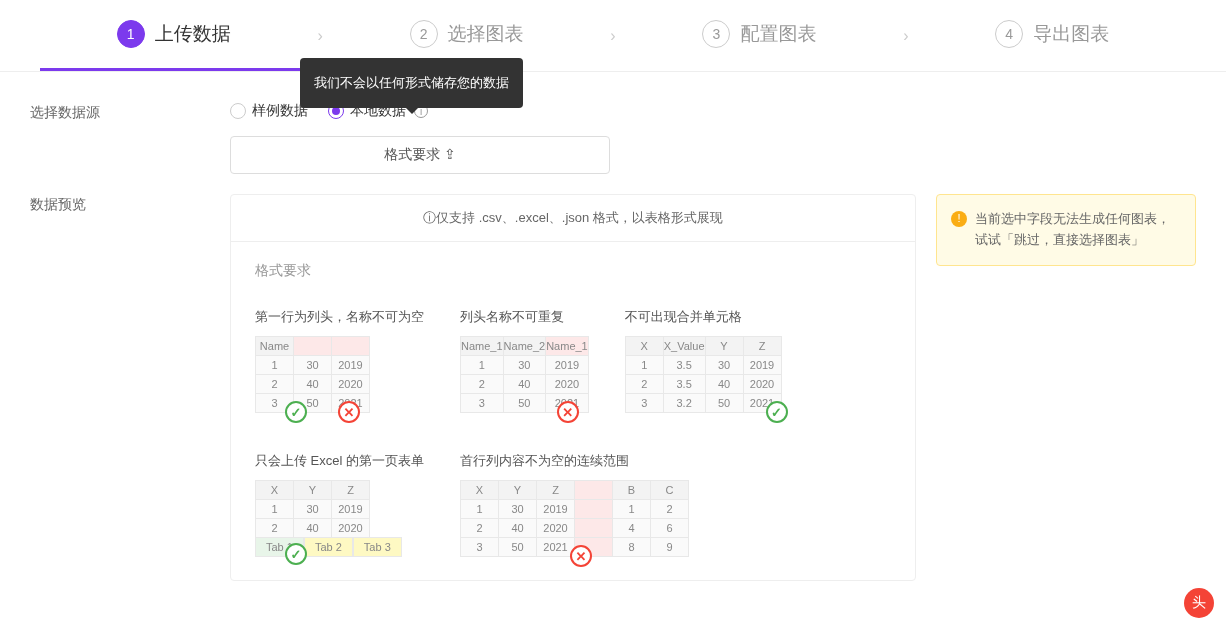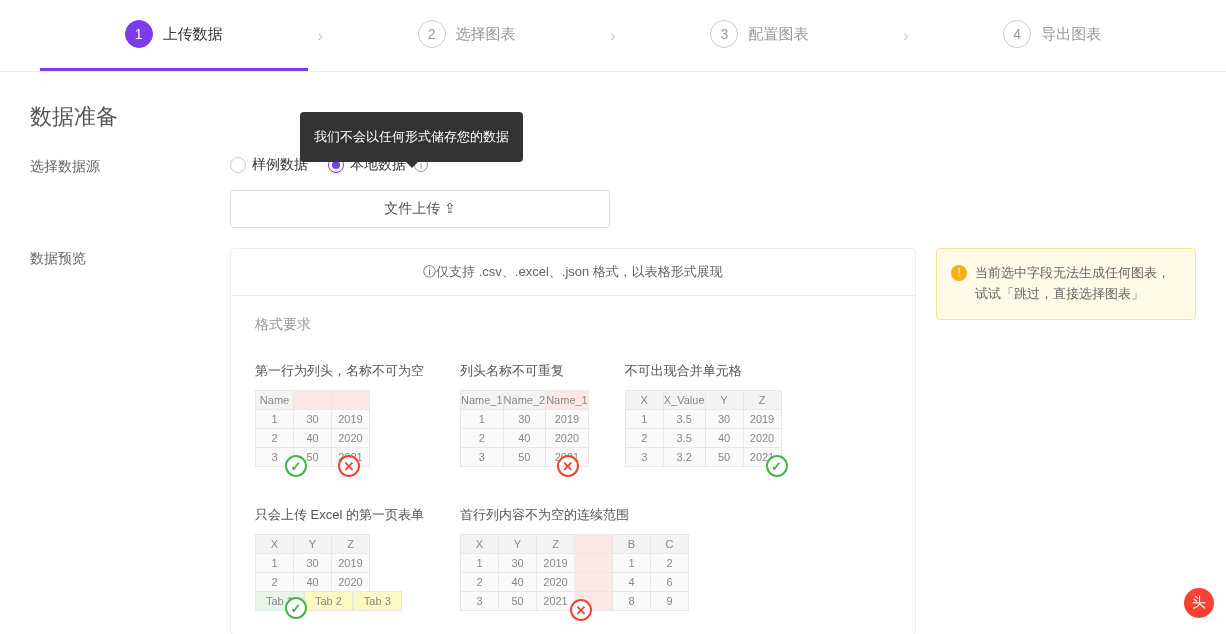--- a/index.html
+++ b/index.html
@@ -4,21 +4,21 @@
 <style>
 * { box-sizing: border-box; margin: 0; padding: 0; }
 body { font-family: -apple-system, "PingFang SC", "Microsoft YaHei", sans-serif; font-size: 14px; color: #333; background: #fff; width: 1226px; }
 
 
 .steps { display: flex; align-items: center; padding: 20px 40px 0; border-bottom: 1px solid #eee; }
 .step { flex: 1; display: flex; align-items: center; justify-content: center; padding-bottom: 20px; border-bottom: 3px solid transparent; }
 .step.active { border-bottom-color: #7c3aed; }
 .step-num { width: 28px; height: 28px; border-radius: 50%; display: flex; align-items: center; justify-content: center; margin-right: 10px; font-size: 14px; border: 1px solid #ccc; color: #999; }
 .step.active .step-num { background: #7c3aed; color: #fff; border-color: #7c3aed; }
-.step-label { color: #999; font-size: 15px; }
+.step-label { color: #999; font-size: 19px; }
 .step.active .step-label { color: #333; }
 .step-arrow { color: #ccc; font-size: 16px; padding: 0 10px; margin-bottom: 20px; }
 
 
 .content { padding: 30px 30px 30px 30px; }
 h2 { font-size: 22px; font-weight: 500; margin-bottom: 24px; color: #555; }
 .row { display: flex; margin-bottom: 20px; }
 .label { width: 200px; color: #666; padding-top: 2px; }
 .value { flex: 1; }
 
@@ -85,38 +85,37 @@
     <div class="step-label">配置图表</div>
   </div>
   <div class="step-arrow">›</div>
   <div class="step">
     <div class="step-num">4</div>
     <div class="step-label">导出图表</div>
   </div>
 </div>
 
 <div class="content">
-  <h2>数据准备</h2>
 
   <div class="row">
     <div class="label">选择数据源</div>
     <div class="value">
       <div class="radios">
         <div class="tooltip">我们不会以任何形式储存您的数据</div>
         <label class="radio">
           <span class="radio-dot"></span>
           <span>样例数据</span>
         </label>
         <label class="radio selected">
           <span class="radio-dot"></span>
           <span>本地数据</span>
           <span class="info-icon">i</span>
         </label>
       </div>
-      <button class="upload-btn">文件上传 ⇪</button>
+      <button class="upload-btn">格式要求 ⇪</button>
     </div>
   </div>
 
   <div class="row">
     <div class="label">数据预览</div>
     <div class="value preview-wrap">
       <div class="preview-main">
         <div class="preview-header">ⓘ仅支持 .csv、.excel、.json 格式，以表格形式展现</div>
         <div class="preview-body">
           <h3>格式要求</h3>

